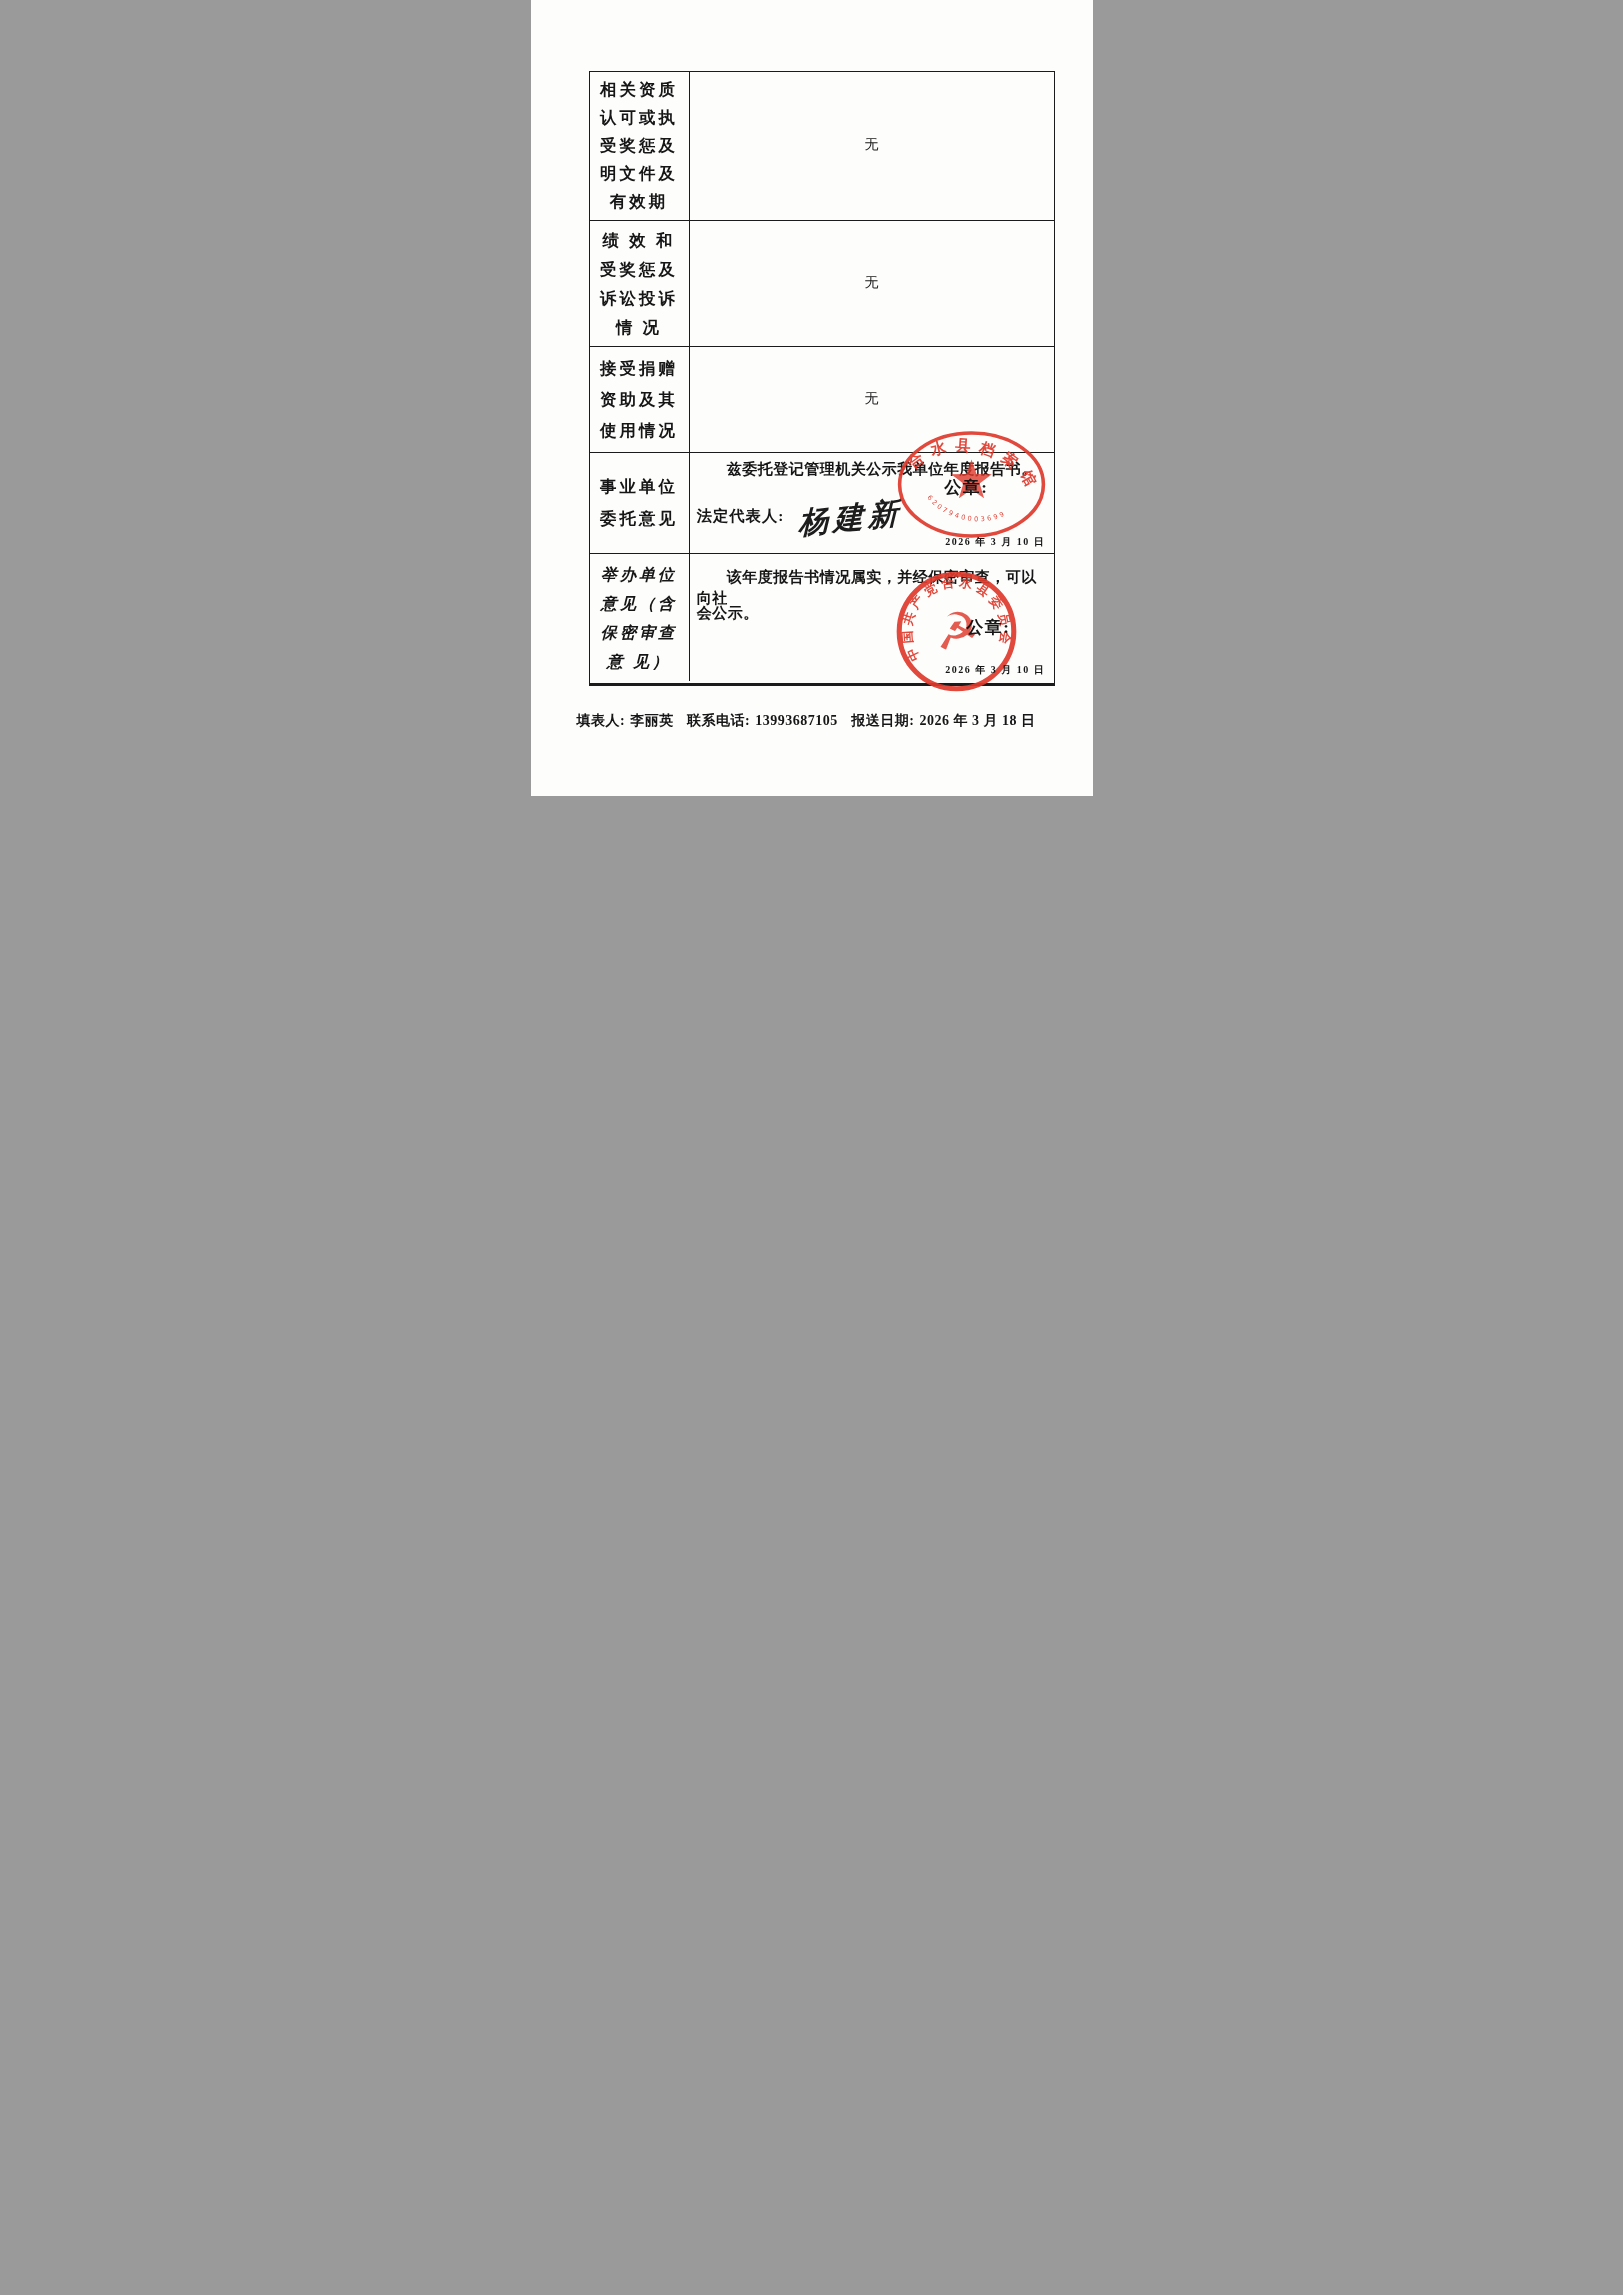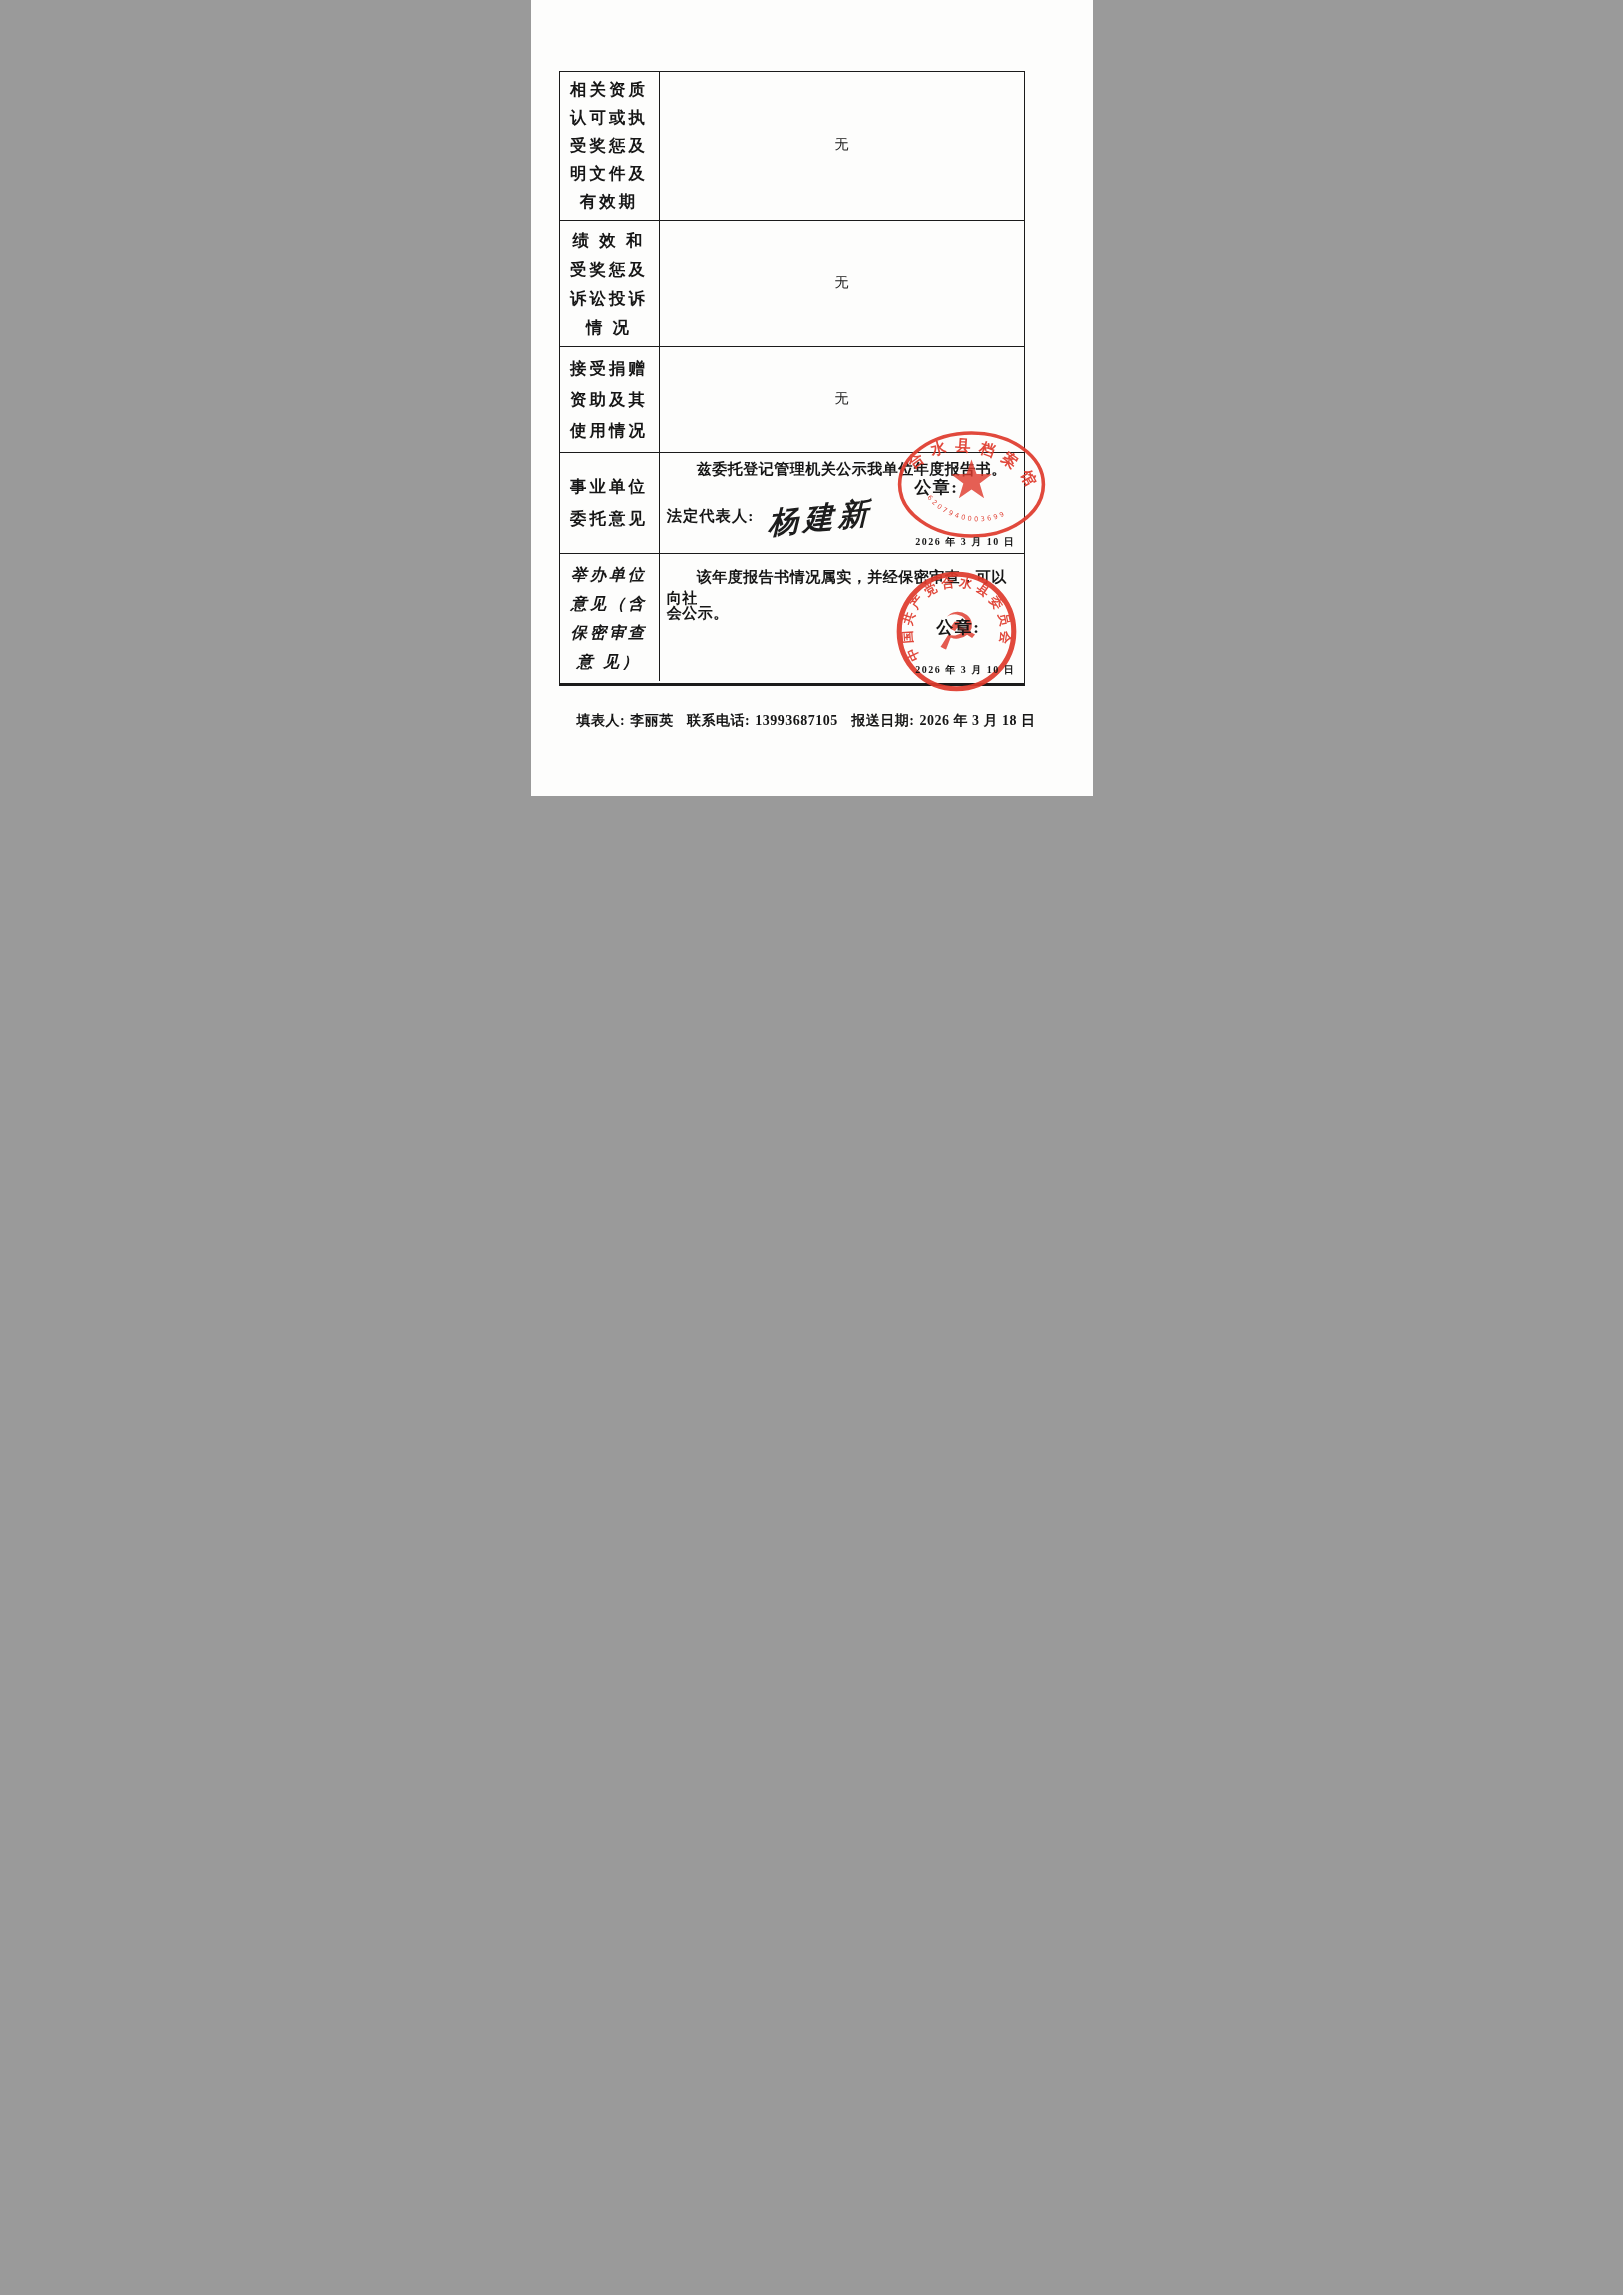--- a/index.html
+++ b/index.html
@@ -6,21 +6,21 @@
   .page{
     position:relative;
     width:562px;height:796px;
     margin:0 auto;
     background:#fdfdfc;
     font-family:"Liberation Serif","DejaVu Serif",serif;
     color:#161616;
     overflow:hidden;
   }
   .report-table{
-    position:absolute;left:28px;top:71px;
+    position:absolute;left:58px;top:71px;
     width:464px;height:611px;
     border:1.5px solid #1b1b1b;
     border-bottom-width:3.1px;
     box-sizing:content-box;
   }
   .t-row{display:flex;border-bottom:1px solid #1b1b1b;box-sizing:border-box;}
   .t-row:last-child{border-bottom:none;}
   .row-1{height:149px;}
   .row-2{height:126px;}
   .row-3{height:106px;justify-content:flex-end;}

